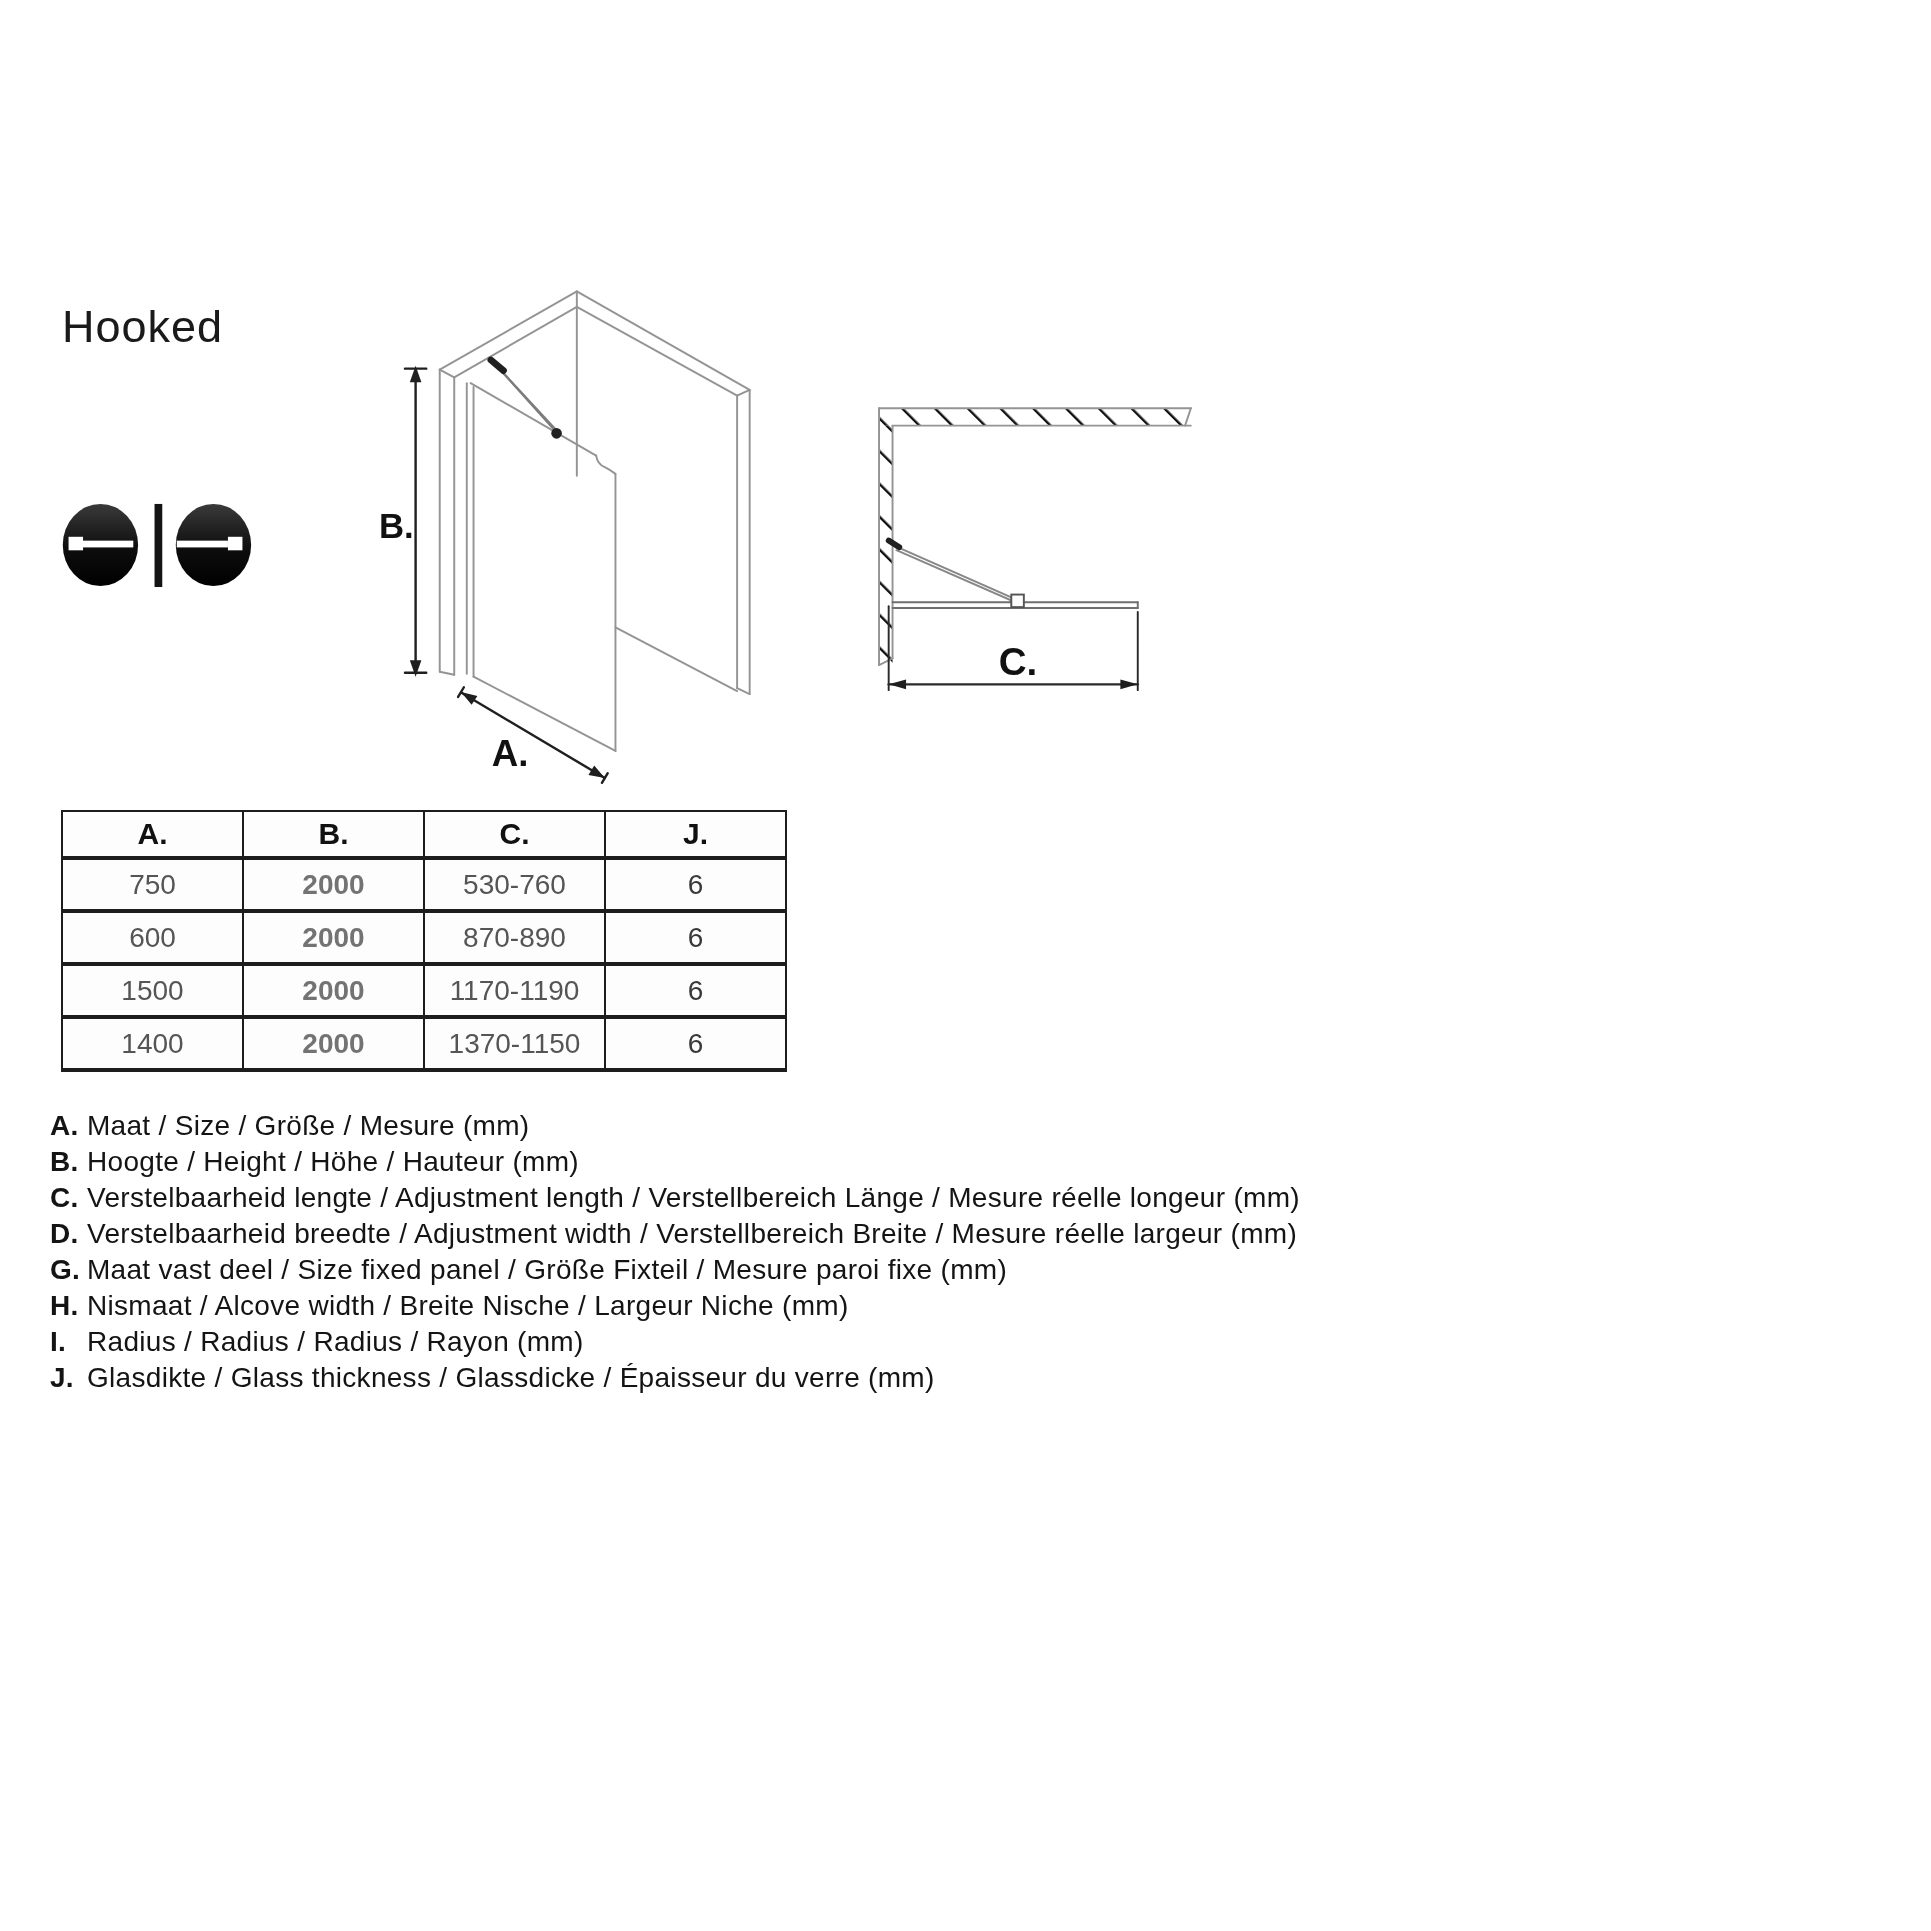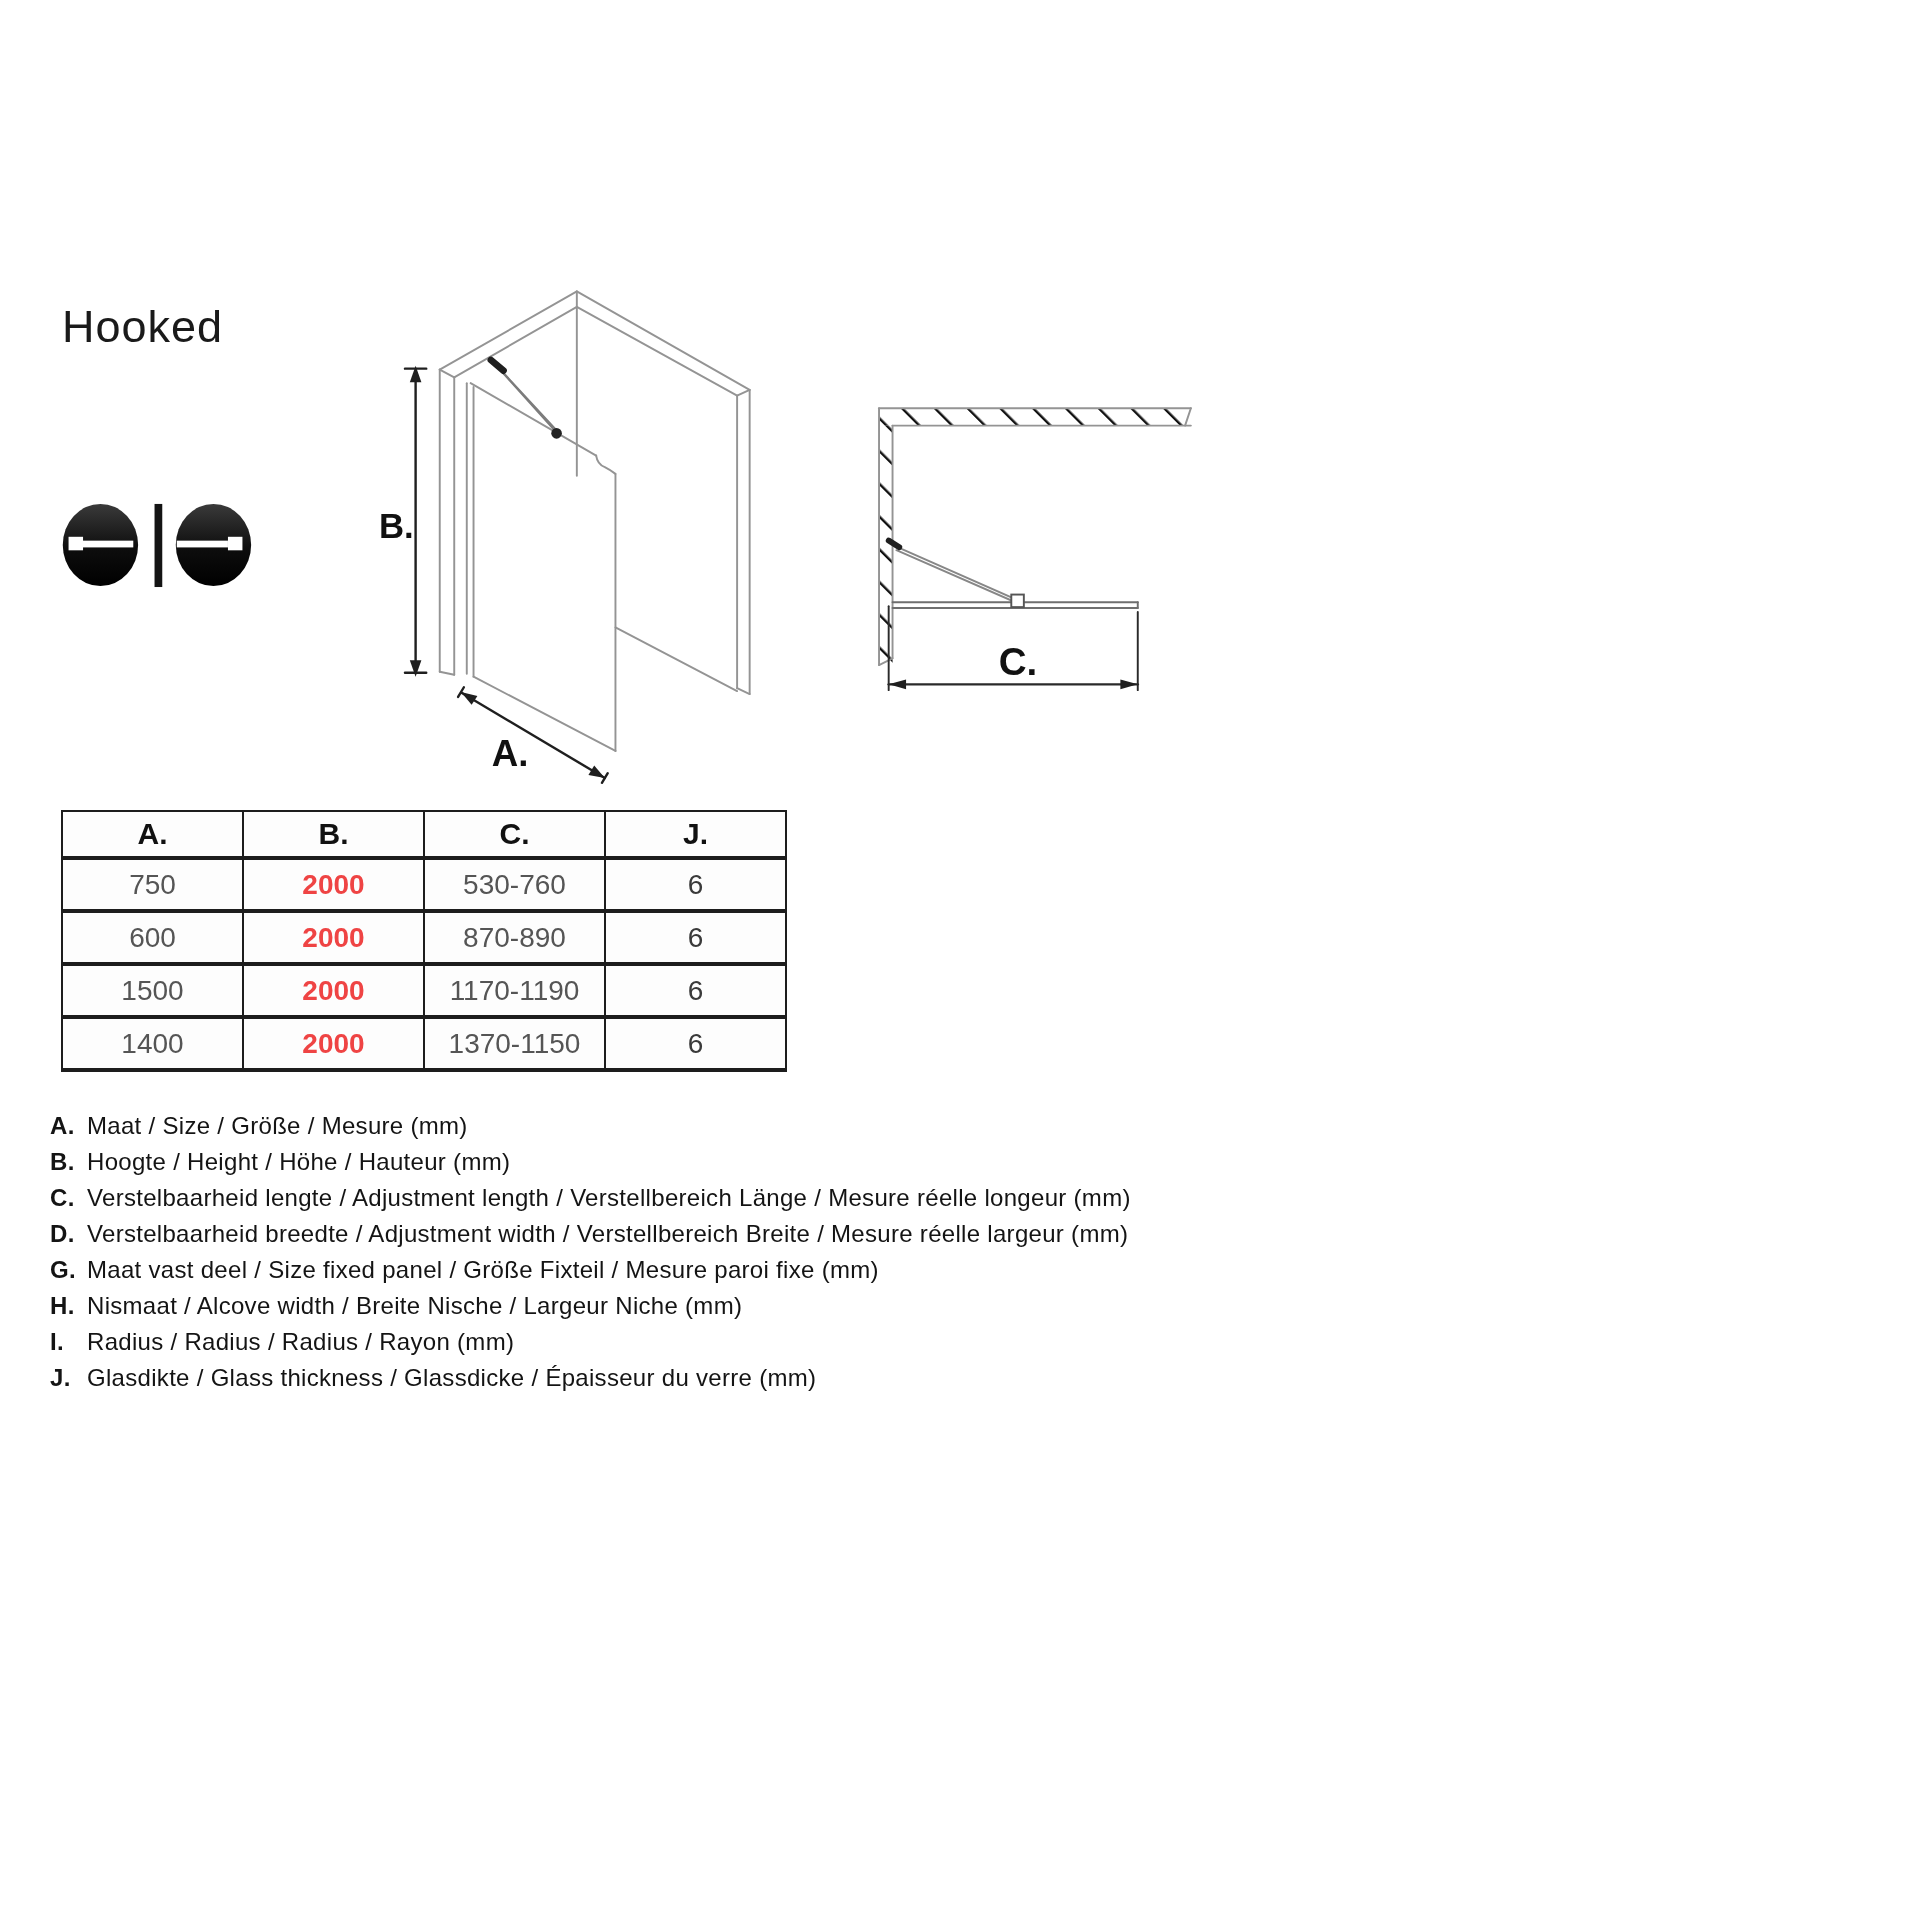--- a/index.html
+++ b/index.html
@@ -62,32 +62,32 @@
     font-weight: 700;
     color: #111;
     border-top-width: 2.9px;
   }
   .spec-table td {
     height: 49px;
     font-size: 28px;
     font-weight: 400;
     color: #555;
   }
-  .spec-table td.col-b { color: #ef4444; font-weight: 600; }
+  .spec-table td.col-b { color: #737373; font-weight: 600; }
   .spec-table td.col-j { color: #3a3a3a; }
   
   .legend {
     position: absolute;
     left: 50px;
     top: 1108px;
   }
   .legend-row {
     height: 36px;
     line-height: 36px;
-    font-size: 24px;
+    font-size: 28px;
     letter-spacing: 0.3px;
     white-space: nowrap;
     color: #141414;
   }
   .legend-key {
     display: inline-block;
     width: 37px;
     font-weight: 700;
   }
   .legend-text { font-weight: 400; }

